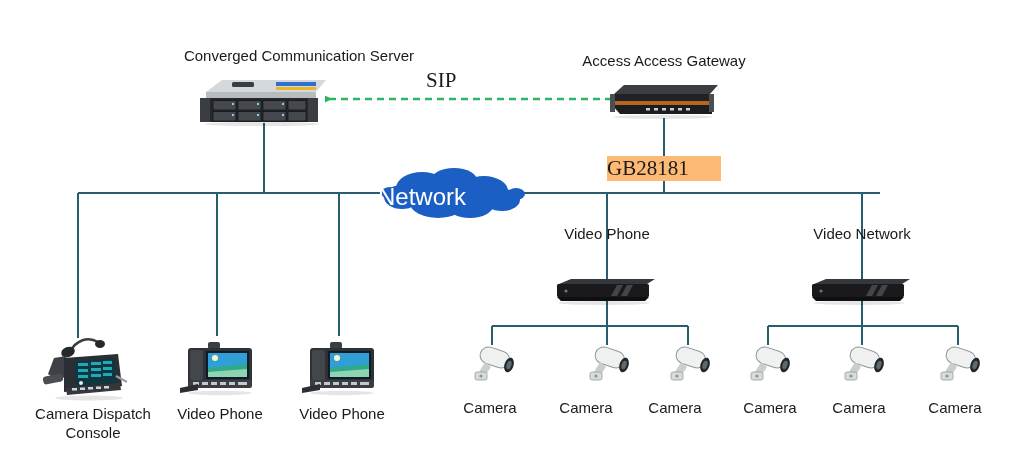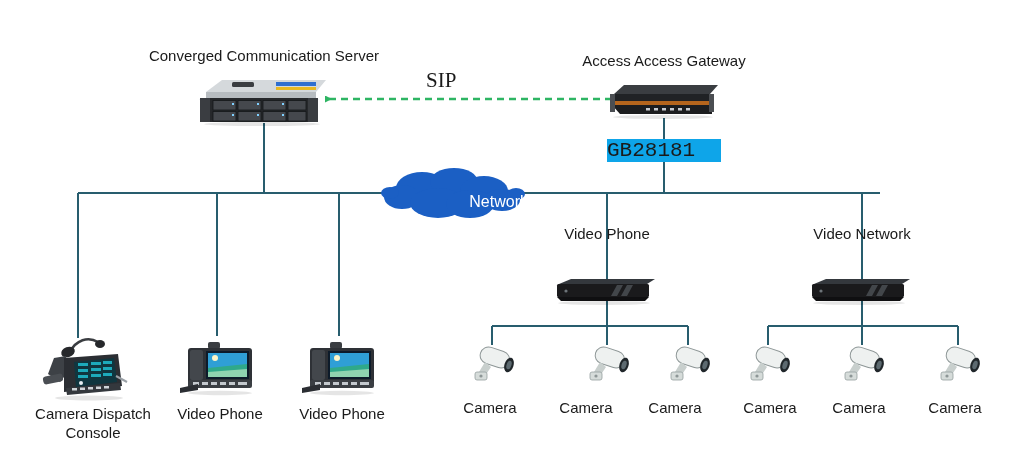--- a/index.html
+++ b/index.html
@@ -35,27 +35,26 @@
   }
   .link-label {
     position: absolute;
     color: #1a1a1a;
     font-family: "Liberation Serif", serif;
     font-size: 21px;
     white-space: pre;
   }
   .cloud-label {
     position: absolute;
-    text-align: right;
+    text-align: left;
     color: #ffffff;
     font-family: "Liberation Sans", sans-serif;
-    font-size: 16px;
+    font-size: 24px;
     font-weight: 400;
     white-space: pre;
-    margin-top: 10px;
   }
   .device {
     position: absolute;
   }
 </style>
 </head>
 <body>
 
 <div id="diagram-root">
 
@@ -121,21 +120,21 @@
       <rect x="36" y="29" width="2" height="2"></rect>
       <rect x="61" y="29" width="2" height="2"></rect>
       <rect x="86" y="29" width="2" height="2"></rect>
       <rect x="36" y="40" width="2" height="2"></rect>
       <rect x="61" y="40" width="2" height="2"></rect>
       <rect x="86" y="40" width="2" height="2"></rect>
     </g>
 
     <ellipse cx="66" cy="50" rx="58" ry="2.2" fill="#000" opacity="0.10"></ellipse>
   </svg>
-  <div class="node-label" style="left:114px; top:46px; width:300px;">Converged Communication Server</div>
+  <div class="node-label" style="left:114px; top:46px; width:300px;text-align:right;">Converged Communication Server</div>
 
   <svg class="device" style="left:606px; top:80px;" width="118" height="40" viewBox="0 0 118 40">
     <polygon points="8,14 18,5 112,5 104,14" fill="#3a3d41"></polygon>
     <rect x="6" y="14" width="100" height="7" fill="#202225"></rect>
     <rect x="6" y="21" width="100" height="4" fill="#b5651d"></rect>
     <polygon points="6,25 106,25 106,34 14,34" fill="#1c1d1f"></polygon>
     <rect x="4" y="14" width="5" height="18" fill="#4b4e52"></rect>
     <rect x="103" y="14" width="5" height="18" fill="#4b4e52"></rect>
     <g fill="#c9ccd0">
       <rect x="40" y="28" width="4" height="2.5"></rect>
@@ -144,21 +143,21 @@
       <rect x="64" y="28" width="4" height="2.5"></rect>
       <rect x="72" y="28" width="4" height="2.5"></rect>
       <rect x="80" y="28" width="4" height="2.5"></rect>
     </g>
     <ellipse cx="57" cy="37" rx="50" ry="2" fill="#000" opacity="0.10"></ellipse>
   </svg>
   <div class="node-label" style="left:554px; top:51px; width:220px;">Access Access Gateway</div>
 
   <div class="link-label" style="left:426px; top:68px; width:90px;">SIP</div>
 
-  <div class="link-label" style="left:607px; top:139px; width:114px; background:#0ea5e9;font-family:Liberation Mono, monospace;">GB28181</div>
+  <div class="link-label" style="left:607px; top:156px; width:114px; background:#fdba74;">GB28181</div>
 
   <svg class="device" style="left:378px; top:167px;" width="150" height="56" viewBox="0 0 150 56">
     <g fill="#1b5fc4">
       <ellipse cx="44" cy="21" rx="26" ry="16"></ellipse>
       <ellipse cx="76" cy="15" rx="24" ry="14"></ellipse>
       <ellipse cx="106" cy="24" rx="24" ry="15"></ellipse>
       <ellipse cx="24" cy="30" rx="18" ry="12"></ellipse>
       <ellipse cx="124" cy="33" rx="18" ry="11"></ellipse>
       <ellipse cx="60" cy="36" rx="28" ry="15"></ellipse>
       <ellipse cx="92" cy="37" rx="24" ry="14"></ellipse>

